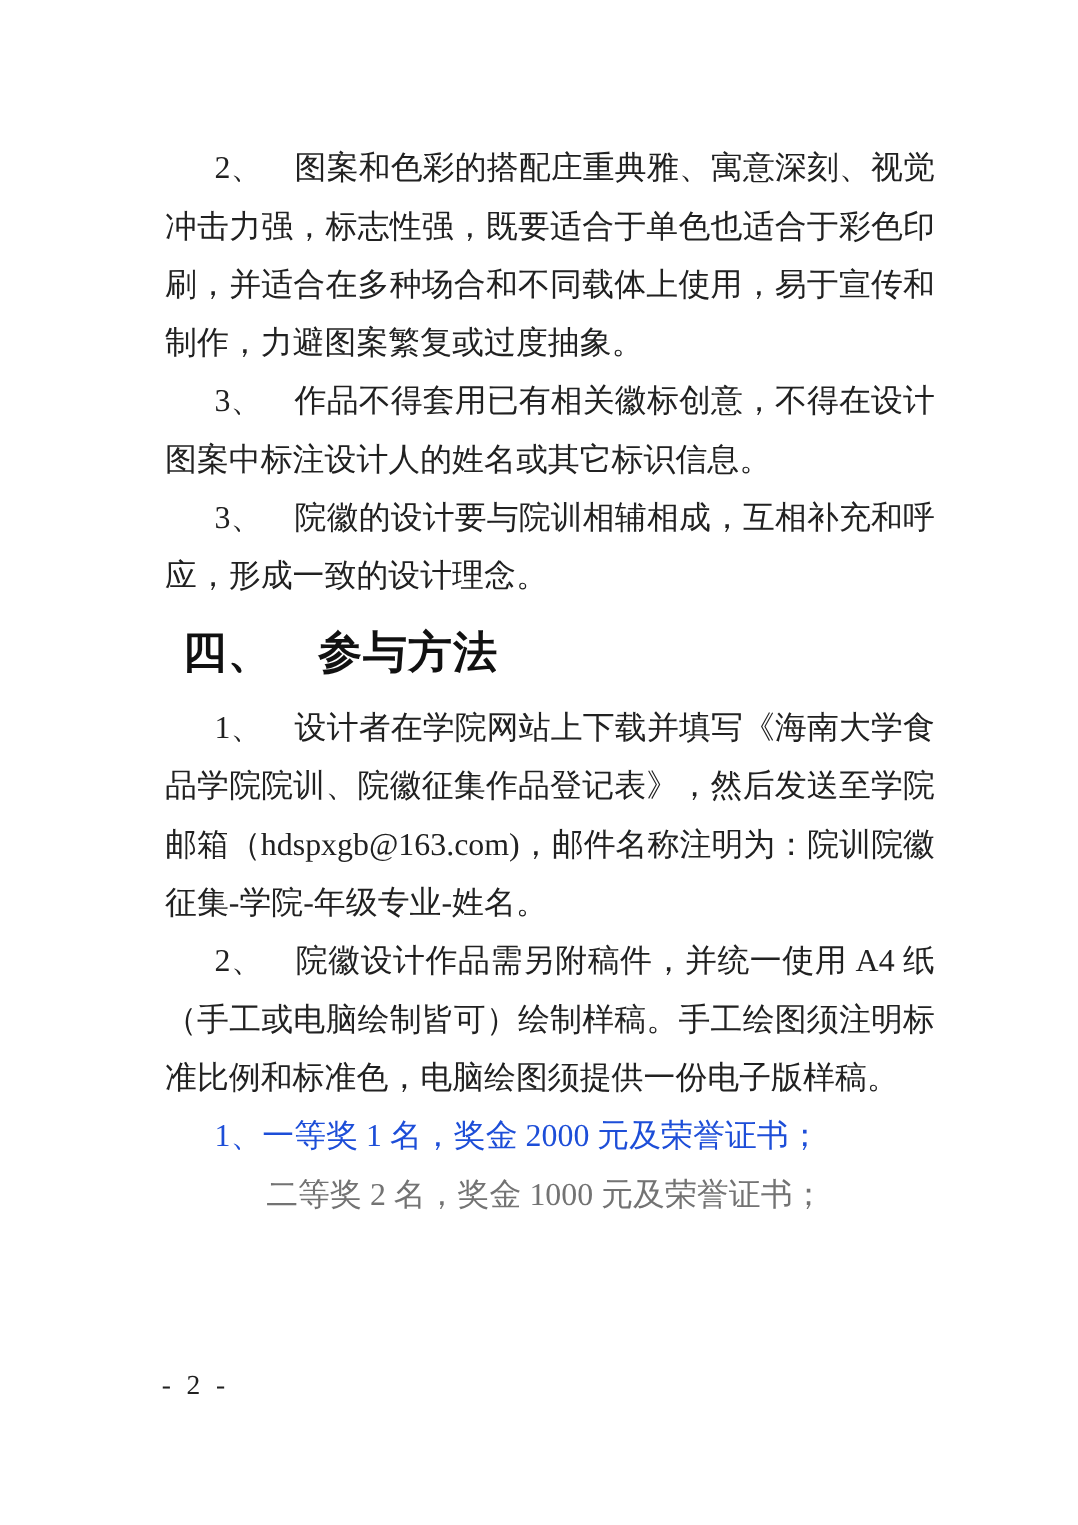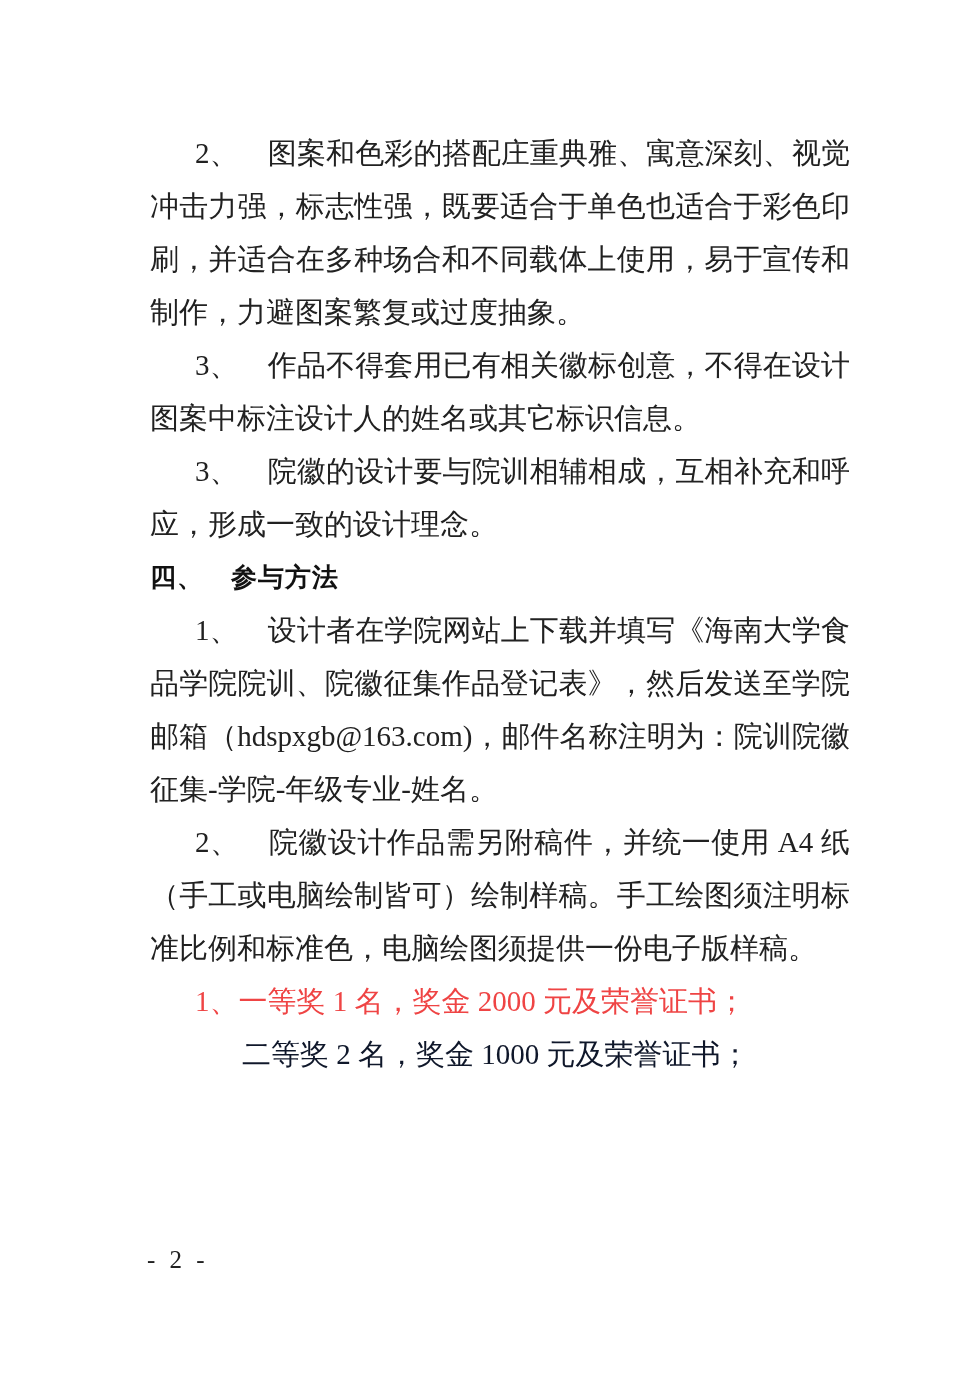--- a/index.html
+++ b/index.html
@@ -26,42 +26,42 @@
     margin: 0;
     font-size: 29px;
     line-height: 53px;
     text-align: justify;
     text-justify: inter-character;
     text-indent: 45px;
     color: #212121;
     word-break: break-all;
   }
   .heading {
-    margin: 0;
+    margin: 16px;
     font-family: "Liberation Sans", "DejaVu Sans", sans-serif;
     font-weight: bold;
-    font-size: 26px;
+    font-size: 40px;
     line-height: 53px;
     text-indent: 0;
     color: #111111;
     letter-spacing: 1px;
   }
   .item-1 {
     margin: 0;
     font-size: 29px;
     line-height: 53px;
     text-indent: 45px;
-    color: #ef4444;
+    color: #1d4ed8;
   }
   .item-2 {
     margin: 0;
     font-size: 29px;
     line-height: 53px;
     text-indent: 92px;
-    color: #0f172a;
+    color: #737373;
   }
   .footer {
     position: absolute;
     left: 147px;
     top: 1246px;
     font-size: 25px;
     letter-spacing: 4px;
     color: #212121;
   }
 </style>

